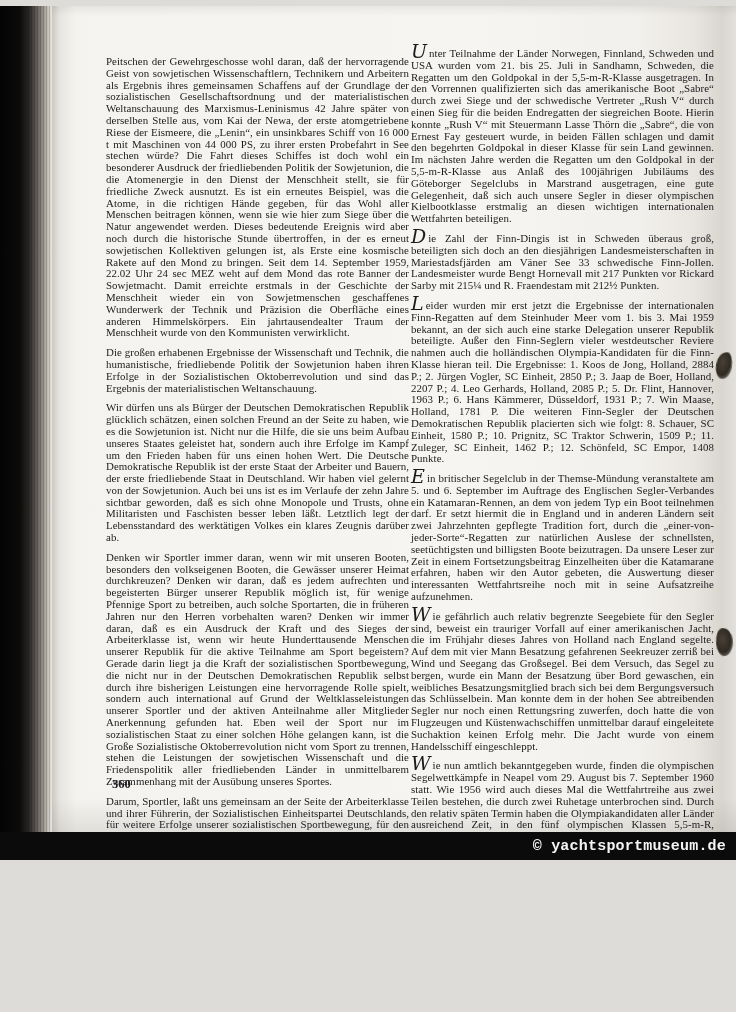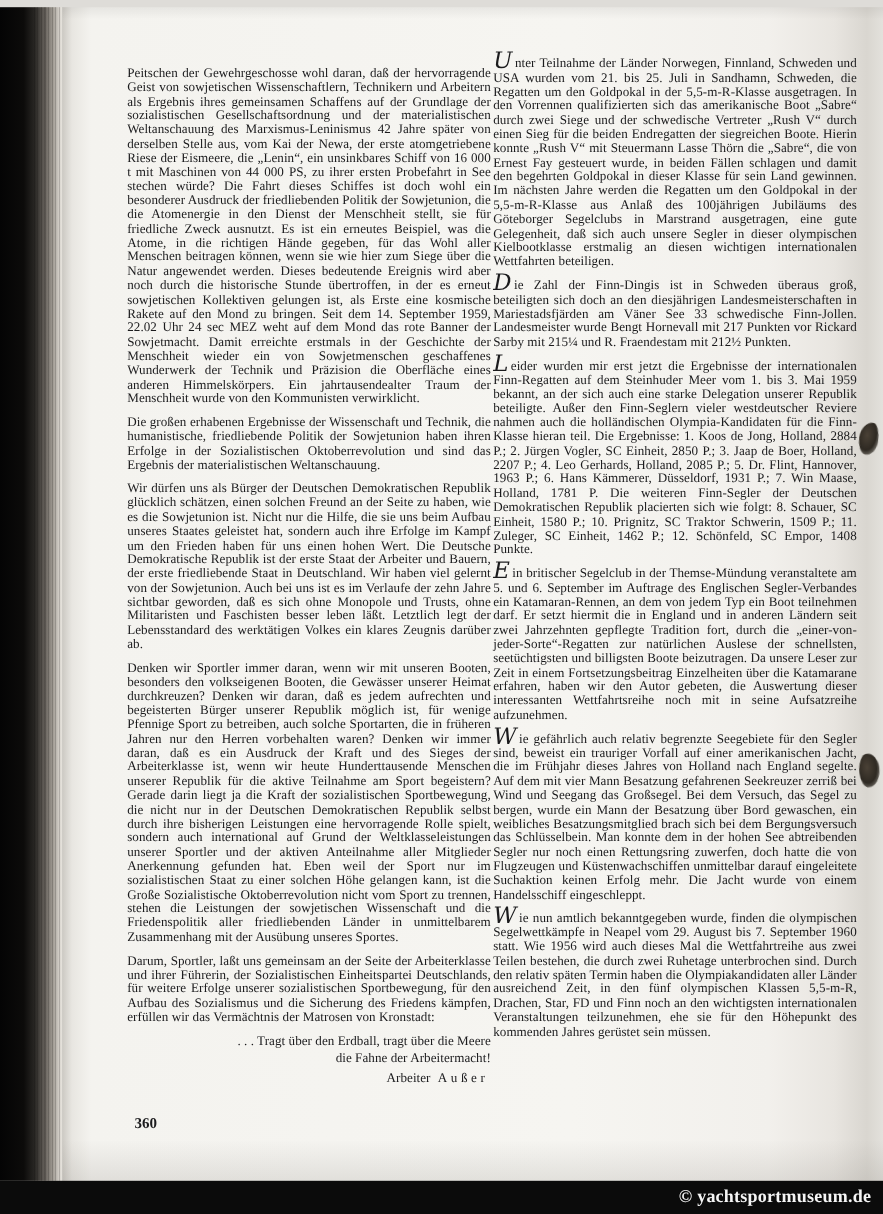--- a/index.html
+++ b/index.html
@@ -3,21 +3,21 @@
 <meta charset="utf-8">
 <style>
   html,body{margin:0;padding:0;}
   body{
     width:736px;height:1012px;
     font-family:"Liberation Serif", serif;
     background:#dedcd8;
     overflow:hidden;
   }
   .photo{
-    position:relative;width:736px;height:1012px;
+    position:relative;width:736px;height:860px;
     background:#dedcd8;overflow:hidden;
   }
   
   .spine{
     position:absolute;left:0;top:6px;bottom:28px;width:52px;
     background:linear-gradient(90deg,#040404 0%,#0c0b0a 38%,#292724 56%,#6b6660 73%,#a6a199 86%,#d5d1ca 95%,#e9e6e0 100%);
   }
   .spine::after{
     content:"";position:absolute;right:0;top:0;bottom:0;width:24px;
     background:repeating-linear-gradient(90deg,rgba(15,13,11,.35) 0 1px,transparent 1px 3px);
@@ -60,21 +60,21 @@
   .smudge-1{left:716px;top:352px;width:16px;height:27px;border-radius:62% 38% 55% 45%/50% 55% 45% 50%;transform:rotate(8deg);}
   .smudge-2{left:716px;top:628px;width:17px;height:28px;border-radius:45% 55% 60% 40%/55% 45% 55% 45%;transform:rotate(-6deg);}
   
   .watermark-bar{
     position:absolute;left:0;right:0;bottom:0;height:28px;
     background:#0b0b0b;
     display:flex;align-items:center;justify-content:flex-end;
     padding-right:10px;box-sizing:border-box;
   }
   .watermark-bar span{
-    font-family:Liberation Serif, serif;
+    font-family:Liberation Mono, monospace;
     font-weight:700;font-size:15px;color:#f5f5f5;letter-spacing:.2px;
   }
 </style>
 </head>
 <body>
 
 <div class="photo">
 
   <div class="spine"></div>
 

